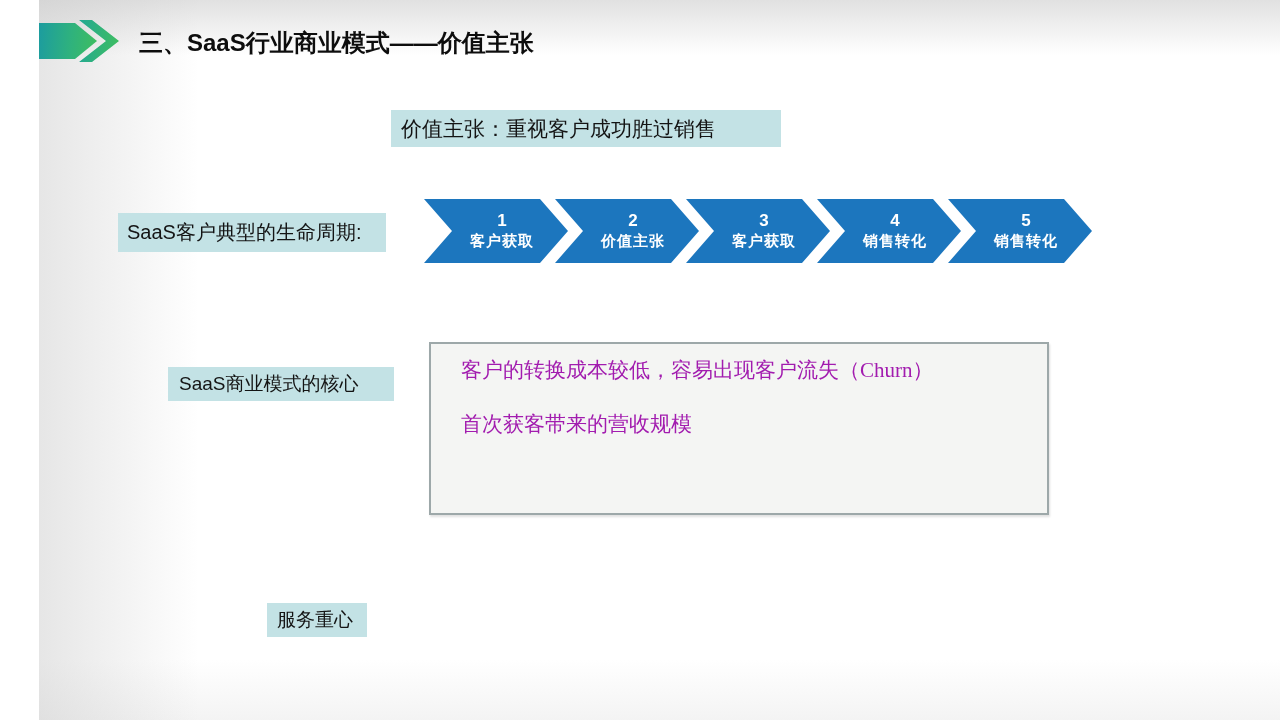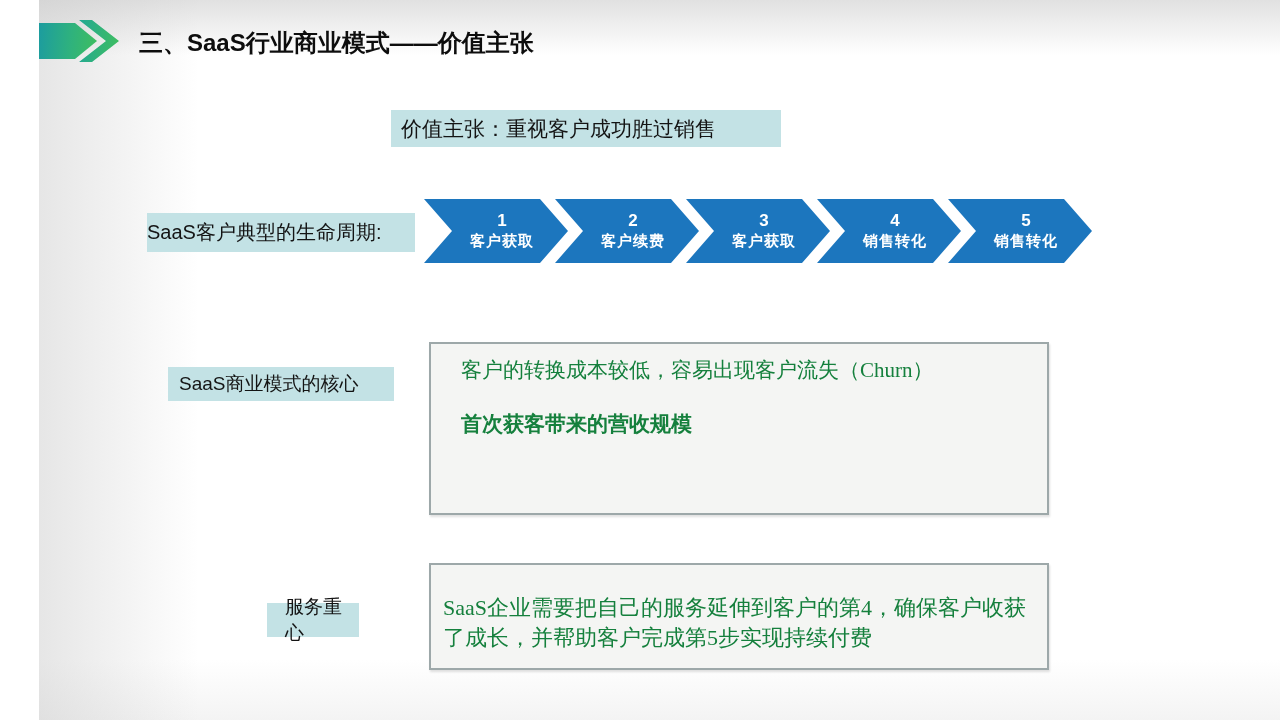--- a/index.html
+++ b/index.html
@@ -34,26 +34,26 @@
     font-size: 24px; font-weight: bold; color: #0d0d0d;
   }
 
   
   .cyan {
     position: absolute; background: #C3E2E5; color: #141414;
     display: flex; align-items: center;
   }
   .value-box   { left: 352px; top: 110px; width: 390px; height: 37px;
                  font-size: 21px; padding-left: 10px; }
-  .lc-label    { left: 108px;  top: 213px; width: 268px; height: 39px;
-                 font-size: 20px; }
+  .lc-label    { left: 79px;  top: 213px; width: 268px; height: 39px;
+                 font-size: 20px; padding-left: 9px; }
   .core-label  { left: 129px; top: 367px; width: 226px; height: 34px;
                  font-size: 19px; padding-left: 11px; }
-  .svc-label   { left: 228px; top: 603px; width: 92px; height: 34px;
-                 font-size: 19px; padding-left: 18px; }
+  .svc-label   { left: 228px; top: 603px; width: 100px; height: 34px;
+                 font-size: 19px; padding-left: 10px; }
 
   
   .chevrons {
     position: absolute; left: 385px; top: 199px; height: 64px;
     display: flex; align-items: stretch;
   }
   .chevron {
     width: 144px; height: 64px; flex: 0 0 auto;
     clip-path: polygon(0 0, calc(100% - 28px) 0, 100% 50%,
                        calc(100% - 28px) 100%, 0 100%, 28px 50%);
@@ -63,26 +63,26 @@
   }
   .chevron + .chevron { margin-left: -13px; }
   .chevron .num  { font-size: 17px; line-height: 19px; }
   .chevron .name { font-size: 15px; line-height: 21px; letter-spacing: 1px; }
 
   
   .content-box {
     position: absolute; left: 390px; width: 620px;
     background: #F4F5F3; border: 2px solid #9DA8A9;
     box-shadow: 1px 2px 2px rgba(0,0,0,0.12);
-    font-family: "Liberation Serif", serif; color: #15803d;
+    font-family: "Liberation Serif", serif; color: #a21caf;
   }
   .core-box { top: 342px; height: 173px; padding: 0 18px 0 30px; }
   .core-box p { font-size: 21px; line-height: 28px; }
   .core-box p:nth-of-type(1) { margin-top: 12px; }
-  .core-box p:nth-of-type(2) { margin-top: 26px; font-weight: bold; }
+  .core-box p:nth-of-type(2) { margin-top: 26px; }
   .core-box p:nth-of-type(3) { margin-top: 30px; }
 
   .svc-box { top: 563px; height: 107px; padding: 28px 16px 0 12px; }
   .svc-box p { font-size: 22px; line-height: 30px; }
 
   
   .page-number {
     position: absolute; right: 22px; bottom: 11px;
     font-size: 13px; font-weight: bold; color: #7f7f7f;
   }
@@ -101,21 +101,21 @@
   <div class="cyan value-box">价值主张：重视客户成功胜过销售</div>
 
   <div class="cyan lc-label">SaaS客户典型的生命周期:</div>
   <div class="chevrons">
     <div class="chevron">
       <span class="num">1</span>
       <span class="name">客户获取</span>
     </div>
     <div class="chevron">
       <span class="num">2</span>
-      <span class="name">客户续费</span>
+      <span class="name">价值主张</span>
     </div>
     <div class="chevron">
       <span class="num">3</span>
       <span class="name">客户获取</span>
     </div>
     <div class="chevron">
       <span class="num">4</span>
       <span class="name">销售转化</span>
     </div>
     <div class="chevron">
@@ -124,19 +124,16 @@
     </div>
   </div>
 
   <div class="cyan core-label">SaaS商业模式的核心</div>
   <div class="content-box core-box">
     <p>客户的转换成本较低，容易出现客户流失（Churn）</p>
     <p>首次获客带来的营收规模</p>
   </div>
 
   <div class="cyan svc-label">服务重心</div>
-  <div class="content-box svc-box">
-    <p>SaaS企业需要把自己的服务延伸到客户的第4，确保客户收获了成长，并帮助客户完成第5步实现持续付费</p>
-  </div>
 
   <div class="page-number">29</div>
 
 </div>
 
 </body></html>

